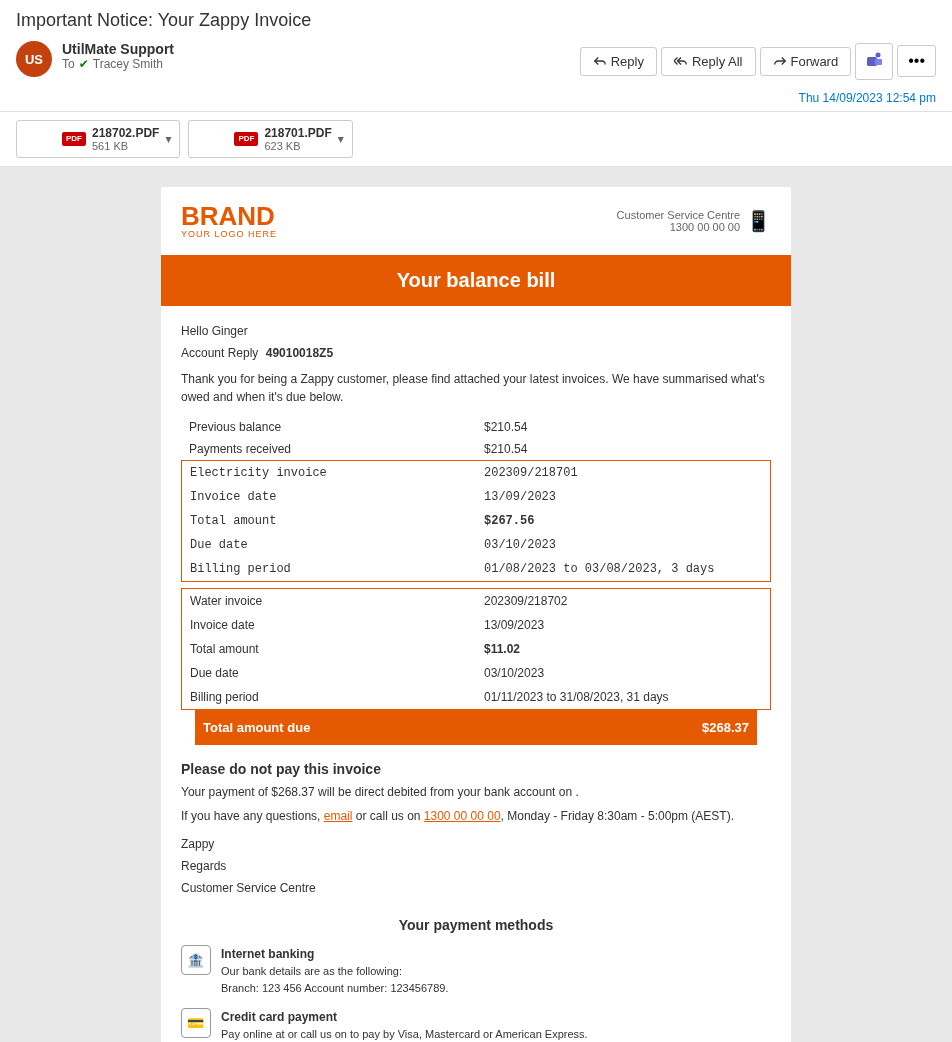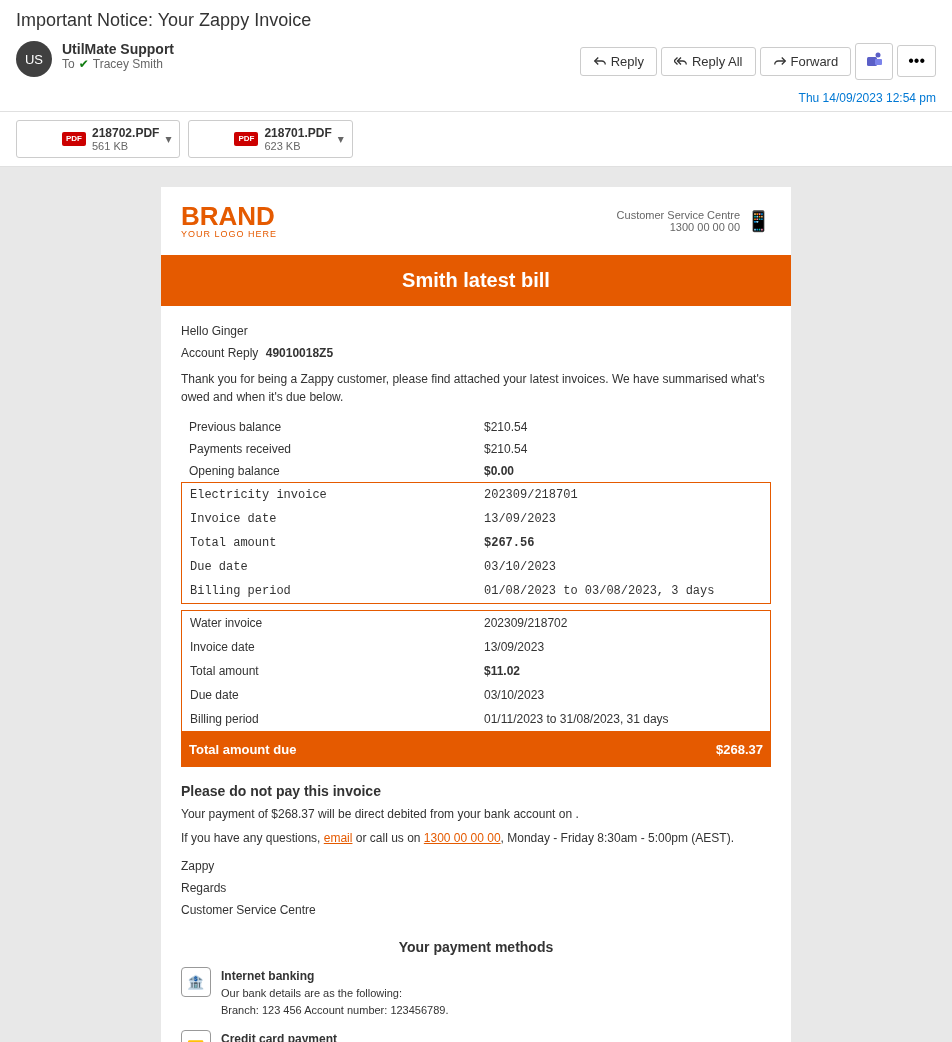--- a/index.html
+++ b/index.html
@@ -9,21 +9,21 @@
     .email-header { background: #fff; padding: 10px 16px 6px; border-bottom: 1px solid #e0e0e0; }
     .email-subject { font-size: 18px; font-weight: 400; color: #333; margin-bottom: 10px; }
     .email-meta-row { display: flex; justify-content: space-between; align-items: center; margin-bottom: 6px; }
     .email-actions { display: flex; align-items: center; gap: 4px; }
     .action-btn { display: flex; align-items: center; gap: 4px; padding: 6px 12px; border: 1px solid #ccc; background: #fff; border-radius: 3px; cursor: pointer; font-size: 13px; color: #333; }
     .action-btn svg { width: 14px; height: 14px; }
     .teams-btn { border: 1px solid #ccc; background: #fff; border-radius: 3px; padding: 6px 8px; cursor: pointer; }
     .more-btn { border: 1px solid #ccc; background: #fff; border-radius: 3px; padding: 6px 10px; cursor: pointer; font-size: 16px; }
 
     .sender-row { display: flex; align-items: flex-start; gap: 10px; margin-bottom: 4px; }
-    .avatar { width: 36px; height: 36px; border-radius: 50%; background: #404040; color: #fff; display: flex; align-items: center; justify-content: center; font-size: 13px; font-weight: 400; flex-shrink: 0; }
+    .avatar { width: 36px; height: 36px; border-radius: 50%; background: #c2410c; color: #fff; display: flex; align-items: center; justify-content: center; font-size: 13px; font-weight: 700; flex-shrink: 0; }
     .sender-info { flex: 1; }
     .sender-name { font-weight: 600; font-size: 14px; color: #333; }
     .sender-to { font-size: 12px; color: #666; display: flex; align-items: center; gap: 4px; }
     .verified-icon { color: #107c10; font-size: 12px; }
     .timestamp { font-size: 12px; color: #0078d4; white-space: nowrap; align-self: flex-start; margin-top: 4px; }
 
     
     .attachments-row { display: flex; gap: 8px; padding: 8px 16px; background: #fff; border-bottom: 1px solid #e0e0e0; }
     .attachment { display: flex; align-items: center; gap: 6px; border: 1px solid #ccc; border-radius: 3px; padding: 5px 8px; background: #fff; cursor: pointer; min-width: 160px; }
     .pdf-icon { background: #c00; color: #fff; font-size: 8px; font-weight: 700; padding: 2px 4px; border-radius: 2px; display: flex; flex-direction: column; align-items: center; line-height: 1.2; margin-left: 37px; }
@@ -42,21 +42,21 @@
     .brand-sub { font-size: 9px; color: #e55a00; letter-spacing: 1px; text-transform: uppercase; }
     .customer-service { text-align: right; font-size: 11px; color: #666; display: flex; align-items: center; gap: 6px; }
     .phone-icon { font-size: 20px; color: #666; }
 
     .bill-header { background: #e55a00; color: #fff; text-align: center; padding: 14px; font-size: 20px; font-weight: 600; }
 
     .invoice-body { padding: 16px 20px; font-size: 12px; color: #333; }
     .invoice-body p { margin-bottom: 4px; line-height: 1.5; }
     .account-num { font-weight: 700; }
 
-    .total-row { background: #e55a00; color: #fff; padding: 10px 8px; display: flex; justify-content: space-between; font-weight: 700; font-size: 13px; margin: 0 0 16px; }
+    .total-row { background: #e55a00; color: #fff; padding: 10px 8px; display: flex; justify-content: space-between; font-weight: 700; font-size: 13px; margin: 0 14px 16px; }
 
     .bold-val { font-weight: 700; }
 
     .no-pay-section { font-size: 12px; color: #333; margin: 10px 0; }
     .no-pay-section h3 { font-size: 14px; font-weight: 600; margin-bottom: 6px; }
     .link { color: #e55a00; text-decoration: underline; cursor: pointer; }
 
     .regards { font-size: 12px; margin: 10px 0; }
 
     .payment-methods { padding: 10px 0; }
@@ -159,44 +159,40 @@
       </div>
       <div class="customer-service">
         <div>
           <div>Customer Service Centre</div>
           <div>1300 00 00 00</div>
         </div>
         <div class="phone-icon">📱</div>
       </div>
     </div>
 
-    <div class="bill-header">Smith latest bill</div>
+    <div class="bill-header">Your balance bill</div>
 
     <div class="invoice-body">
       <p>Hello Ginger</p>
       <p>
         <span>Account Reply</span>
         <span class="account-num" style="margin-left:4px;">49010018Z5</span>
       </p>
       <p style="margin:8px 0 10px;">Thank you for being a Zappy customer, please find attached your latest invoices. We have summarised what's owed and when it's due below.</p>
 
       <table style="width:100%; border-collapse:collapse; font-size:12px; margin-bottom:0;">
         <tbody>
             <tr>
           <td style="padding:4px 8px; width:50%;">Previous balance</td>
           <td style="padding:4px 8px;">$210.54</td>
         </tr>
         <tr>
           <td style="padding:4px 8px;">Payments received</td>
           <td style="padding:4px 8px;">$210.54</td>
         </tr>
-        <tr>
-          <td style="padding:4px 8px;">Opening balance</td>
-          <td style="padding:4px 8px;" class="bold-val">$0.00</td>
-        </tr>
       </tbody>
         </table>
 
       <table style="width:100%; border-collapse:collapse; font-size:12px; border: 1.5px solid #e55a00; margin-bottom:0;font-family:Liberation Mono, monospace;">
         <tbody>
             <tr>
           <td style="padding:5px 8px; width:50%;">Electricity invoice</td>
           <td style="padding:5px 8px;">202309/218701</td>
         </tr>
         <tr>

